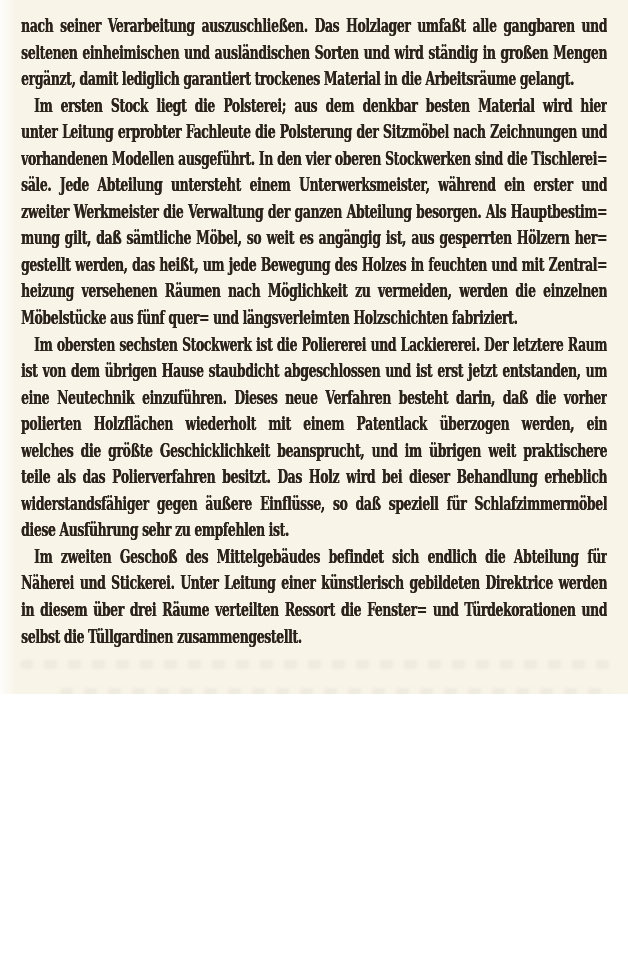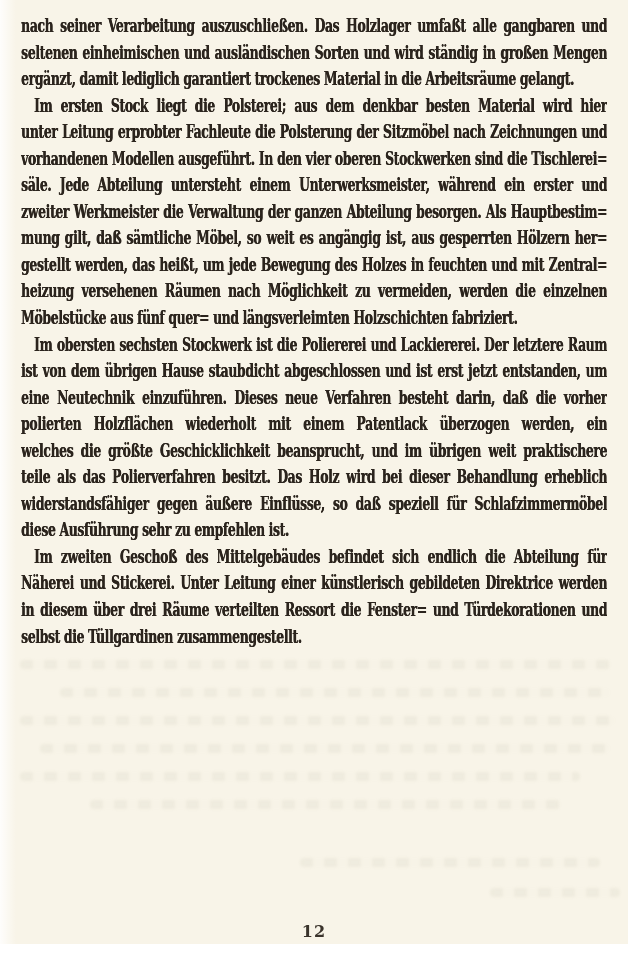--- a/index.html
+++ b/index.html
@@ -7,21 +7,21 @@
     --ink: #2b241d;
   }
   html, body {
     margin: 0;
     padding: 0;
     background: #ffffff;
   }
   .page {
     position: relative;
     width: 628px;
-    height: 944px;
+    height: 694px;
     background: var(--paper);
     overflow: hidden;
     font-family: "DejaVu Serif", "Liberation Serif", serif;
     color: var(--ink);
   }
   
   .page::before {
     content: "";
     position: absolute;
     left: 0; top: 0; bottom: 0;

